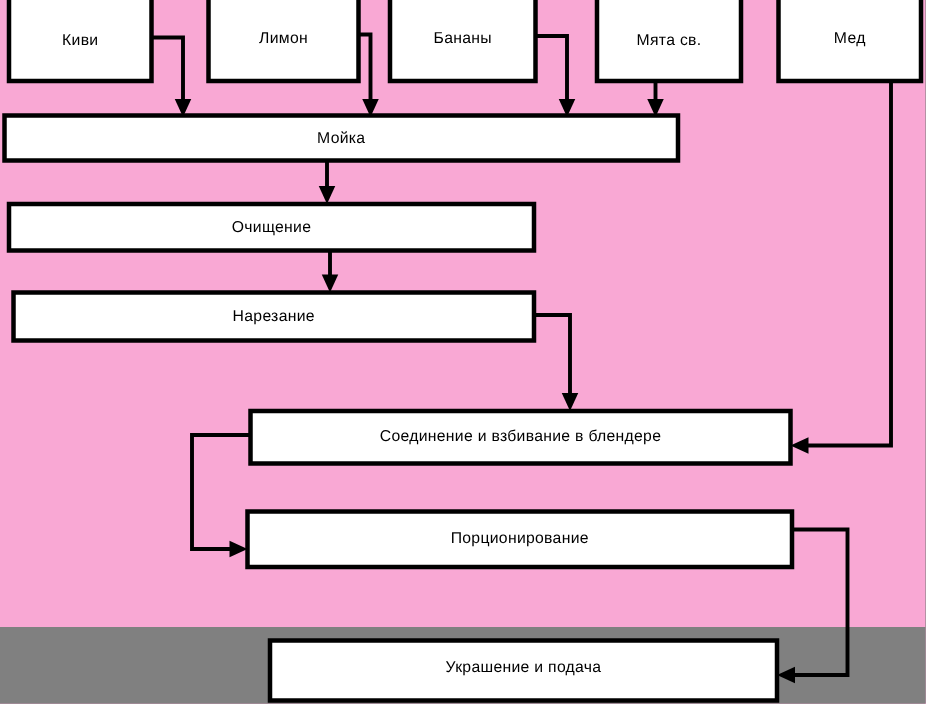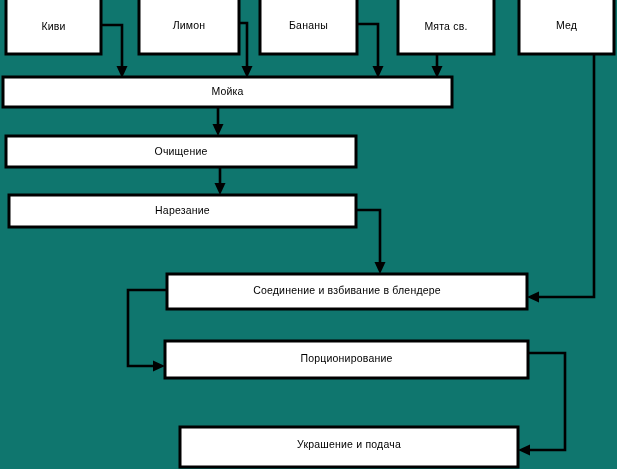--- a/index.html
+++ b/index.html
@@ -9,22 +9,22 @@
   }
   body {
     width: 617px;
     height: 469px;
     overflow: hidden;
     font-family: "Liberation Sans", sans-serif;
   }
   #flowchart-root {
     position: relative;
     width: 617px;
-    height: 469px;
-    background: #0f766e;
+    height: 418px;
+    background: #f9a8d4;
   }
   svg#flow-svg {
     position: absolute;
     top: 0;
     left: 0;
     width: 617px;
     height: 469px;
     display: block;
   }
   .node-box {

